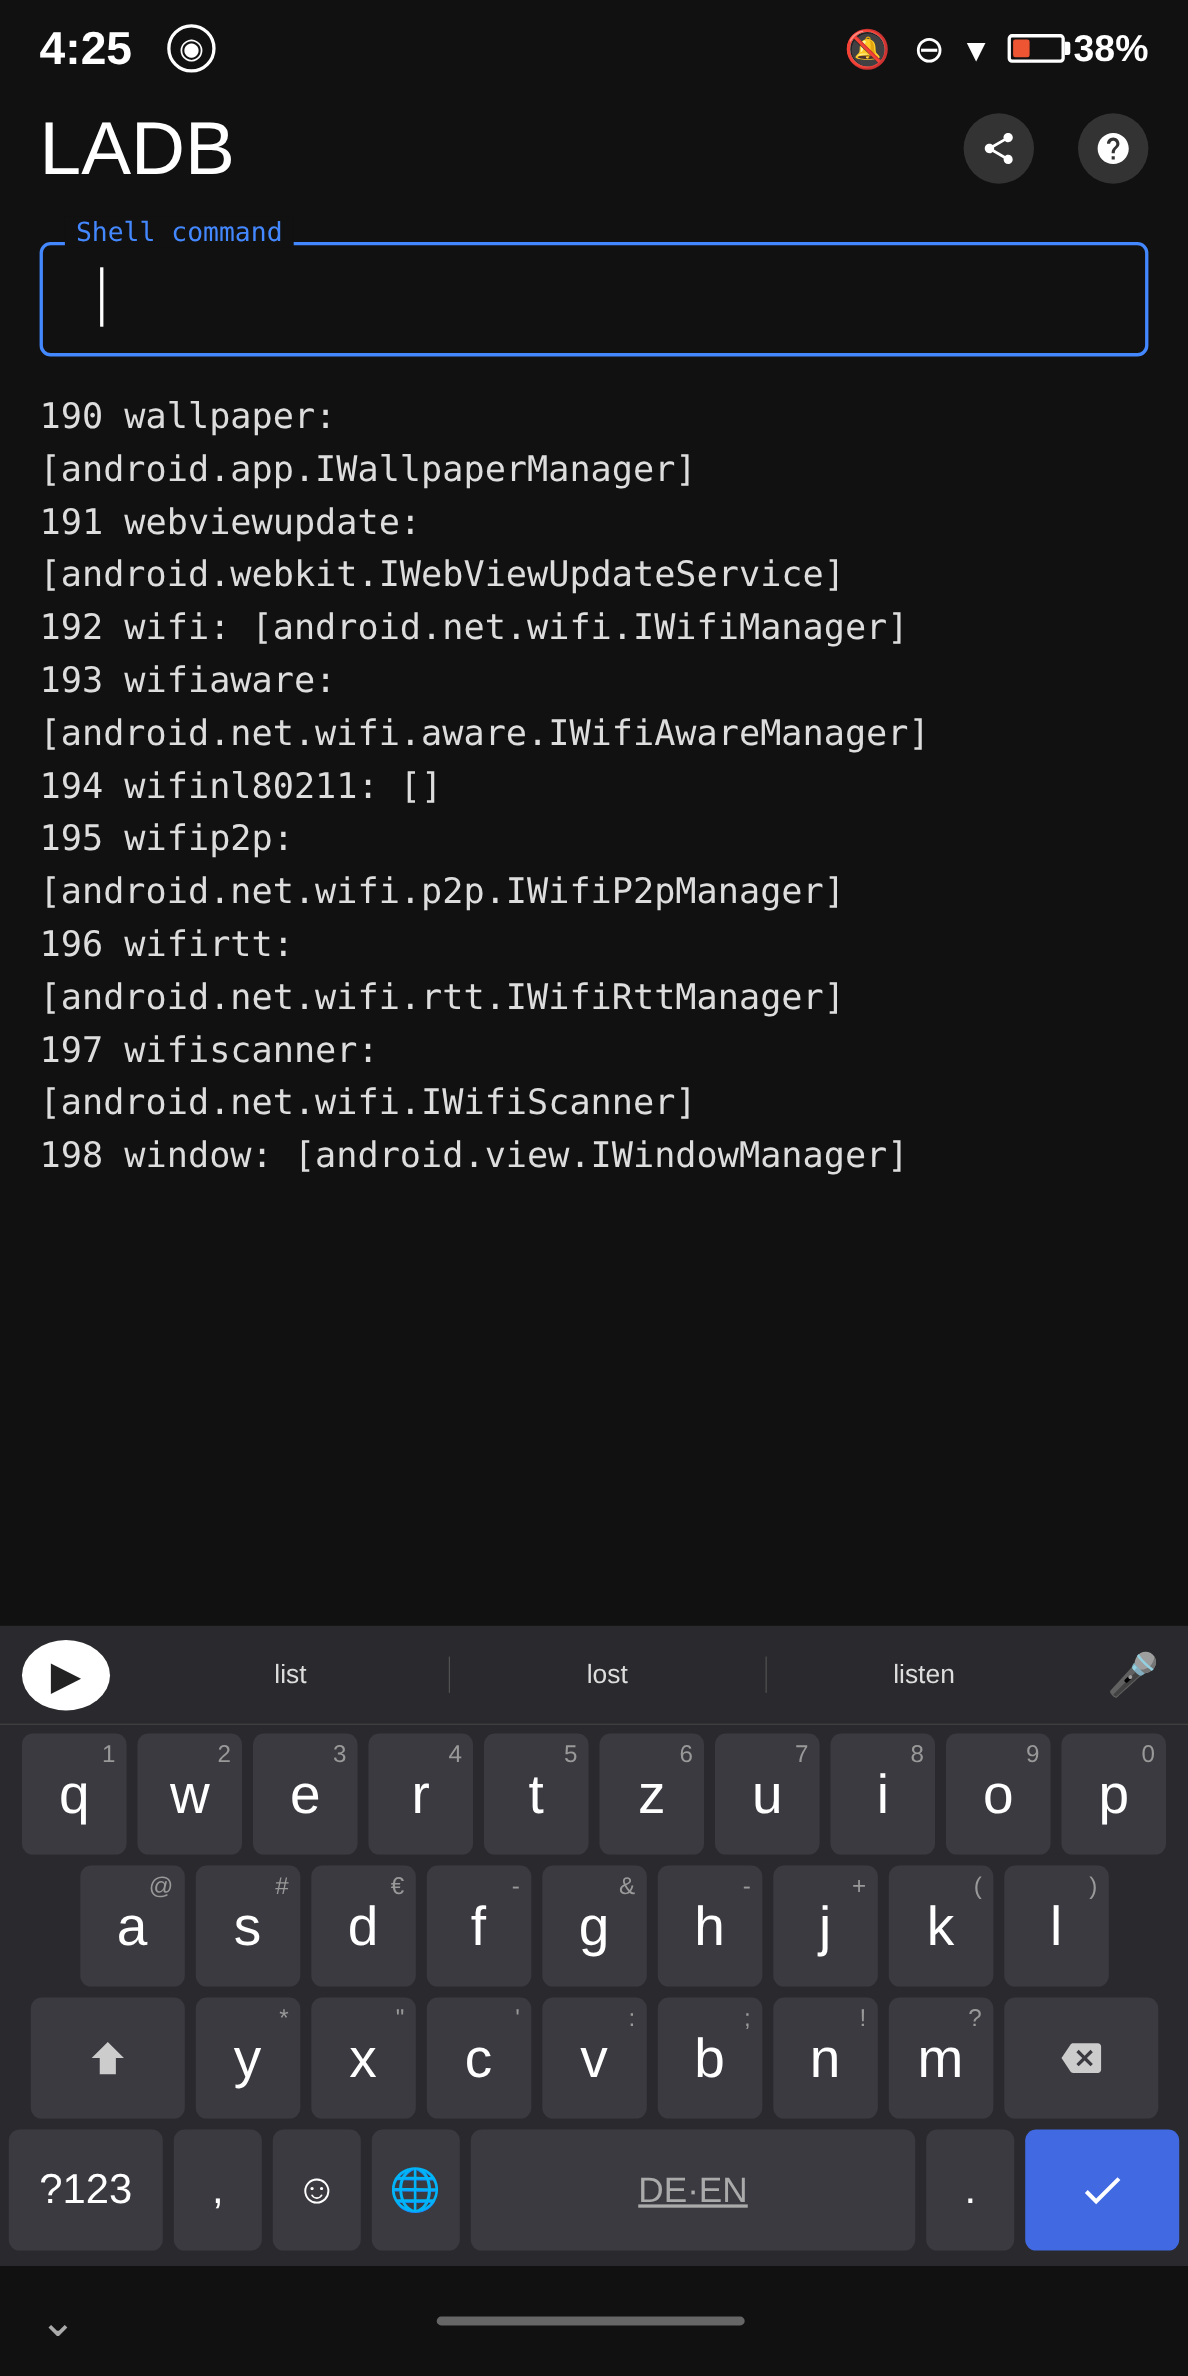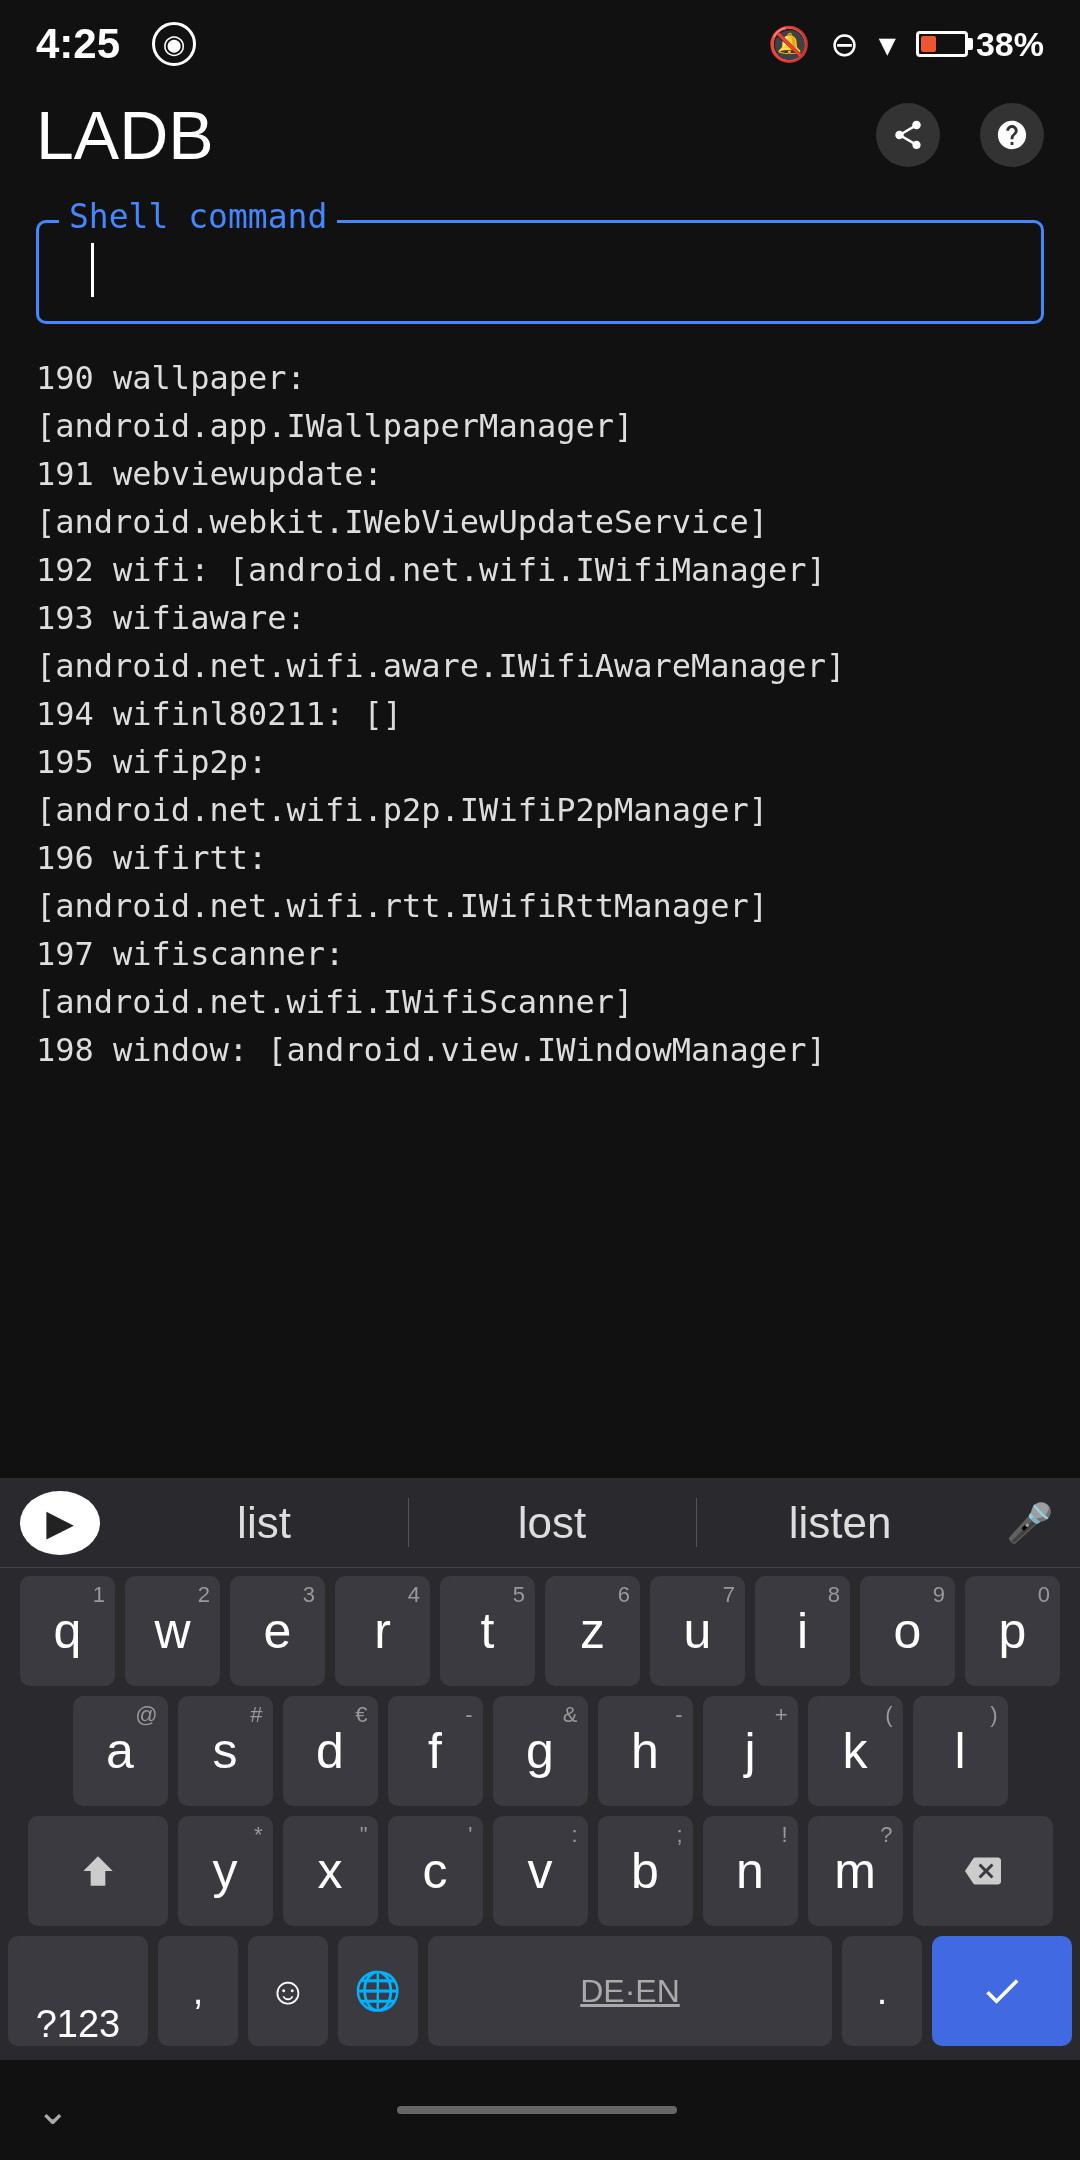--- a/index.html
+++ b/index.html
@@ -130,21 +130,21 @@
       position: relative;
       flex-shrink: 0;
     }
     .command-label {
       position: absolute;
       top: -26px;
       left: 20px;
       background: #111;
       padding: 0 10px;
       color: #4488ff;
-      font-size: 33px;
+      font-size: 24px;
       font-family: monospace;
     }
     .command-input {
       font-family: monospace;
       font-size: 46px;
       color: #fff;
       background: transparent;
       border: none;
       outline: none;
       width: 100%;
@@ -193,21 +193,21 @@
       margin-right: 20px;
     }
     .suggestion-items {
       flex: 1;
       display: flex;
       align-items: center;
     }
     .suggestion-item {
       flex: 1;
       text-align: center;
-      font-size: 44px;
+      font-size: 24px;
       color: #ddd;
       padding: 10px;
       cursor: pointer;
       position: relative;
     }
     .suggestion-item + .suggestion-item::before {
       content: '';
       position: absolute;
       left: 0;
       top: 15%;
@@ -269,21 +269,20 @@
     }
     .key-special {
       font-size: 38px;
     }
 
     
     .key-123 {
       width: 140px;
       height: 110px;
       font-size: 34px;
-      justify-content: flex-end;
     }
     .key-comma {
       width: 80px;
       height: 110px;
       font-size: 44px;
     }
     .key-emoji {
       width: 80px;
       height: 110px;
       font-size: 40px;

